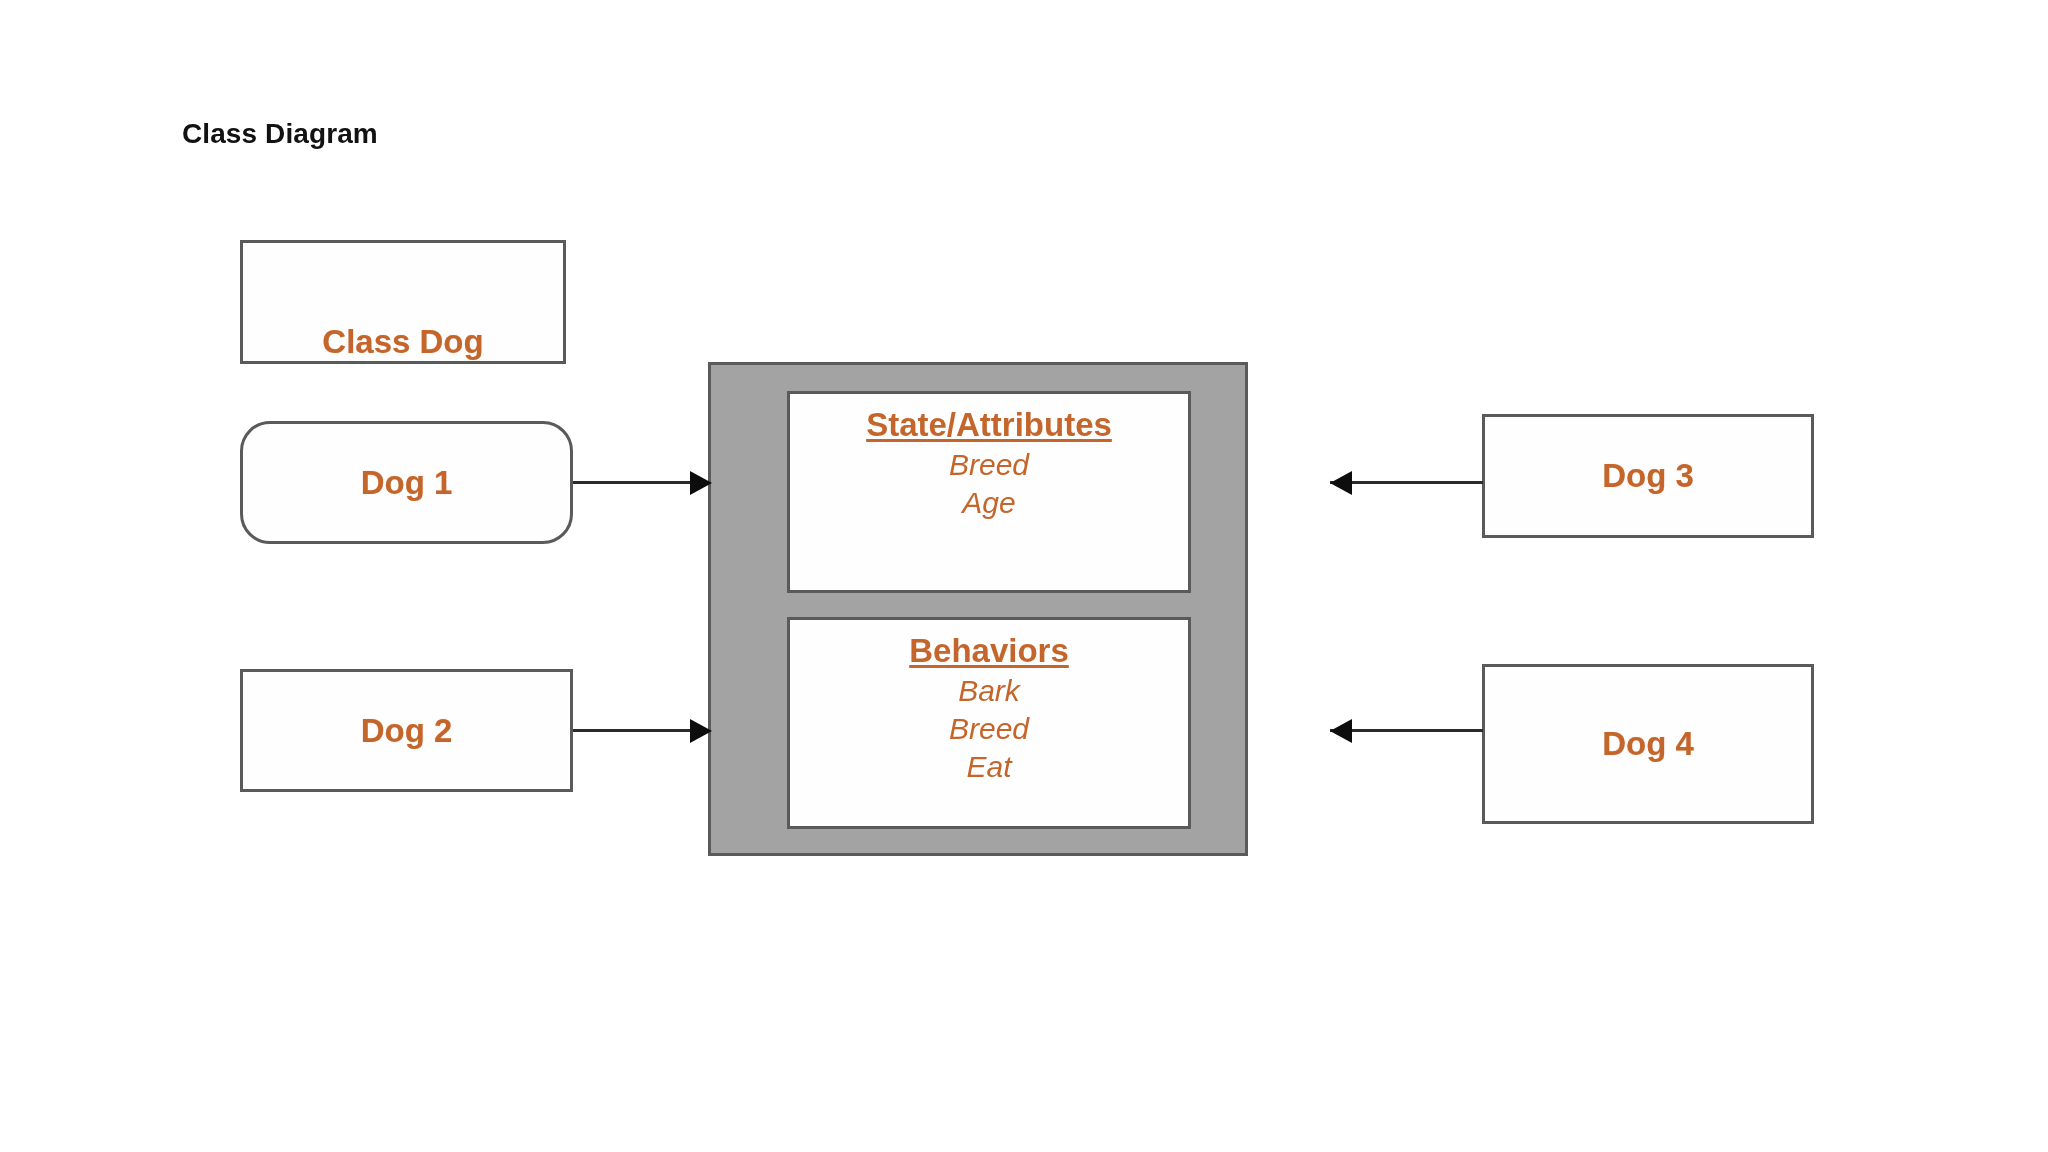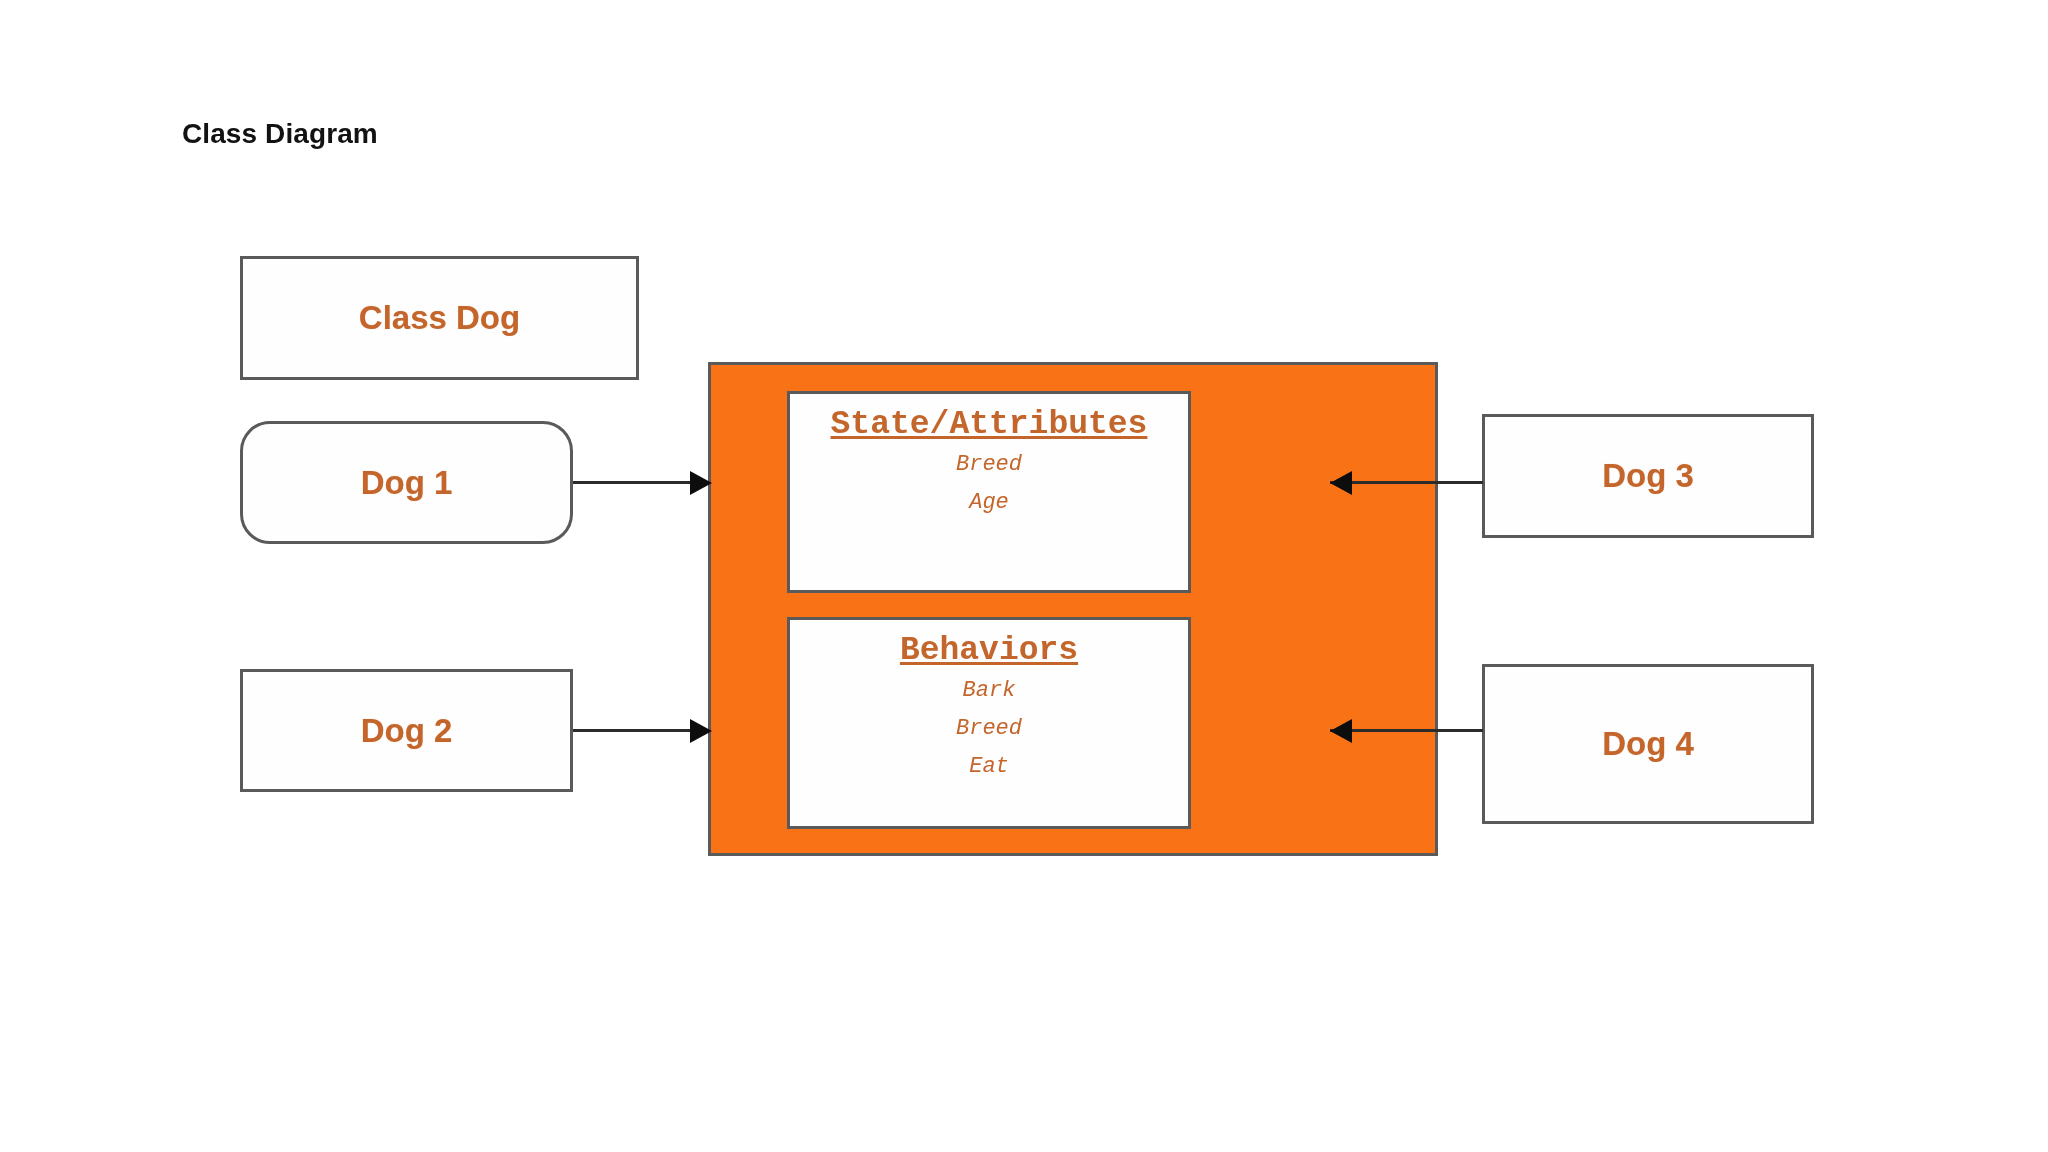--- a/index.html
+++ b/index.html
@@ -49,39 +49,38 @@
 
   .box-label {
     color: #c4662b;
     font-weight: bold;
     font-size: 33px;
     white-space: nowrap;
     text-shadow: 0 0 1px rgba(196,102,43,0.35);
   }
 
   
-  #box-class-dog { left: 240px; top: 256px;  width: 399px; height: 124px; }
+  #box-class-dog { left: 240px; top: 240px;  width: 326px; height: 124px; align-items: flex-end; }
   #box-dog-1     { left: 240px; top: 421px;  width: 333px; height: 123px; border-radius: 30px; }
   #box-dog-2     { left: 240px; top: 669px;  width: 333px; height: 123px; }
 
   
   #box-dog-3 { left: 1482px; top: 414px; width: 332px; height: 124px; }
   #box-dog-4 { left: 1482px; top: 664px; width: 332px; height: 160px; }
 
   
   #class-box {
     position: absolute;
     left: 708px;
     top: 362px;
-    width: 730px;
+    width: 540px;
     height: 494px;
     box-sizing: border-box;
-    background: #f97316;
+    background: #a3a3a3;
     border: 3px solid #5a5a5a;
-    font-family: Liberation Mono, monospace;
   }
 
   .compartment {
     position: absolute;
     left: 76px;
     width: 404px;
     box-sizing: border-box;
     background: #fefefe;
     border: 3px solid #5a5a5a;
     text-align: center;
@@ -102,21 +101,21 @@
   }
 
   .member-list {
     margin: 0;
     padding: 0;
     list-style: none;
   }
   .member-item {
     color: #c4662b;
     font-style: italic;
-    font-size: 22px;
+    font-size: 30px;
     line-height: 38px;
     white-space: nowrap;
   }
 
   
   .connector {
     position: absolute;
     background: #2b2b2b;
     height: 3px;
   }

